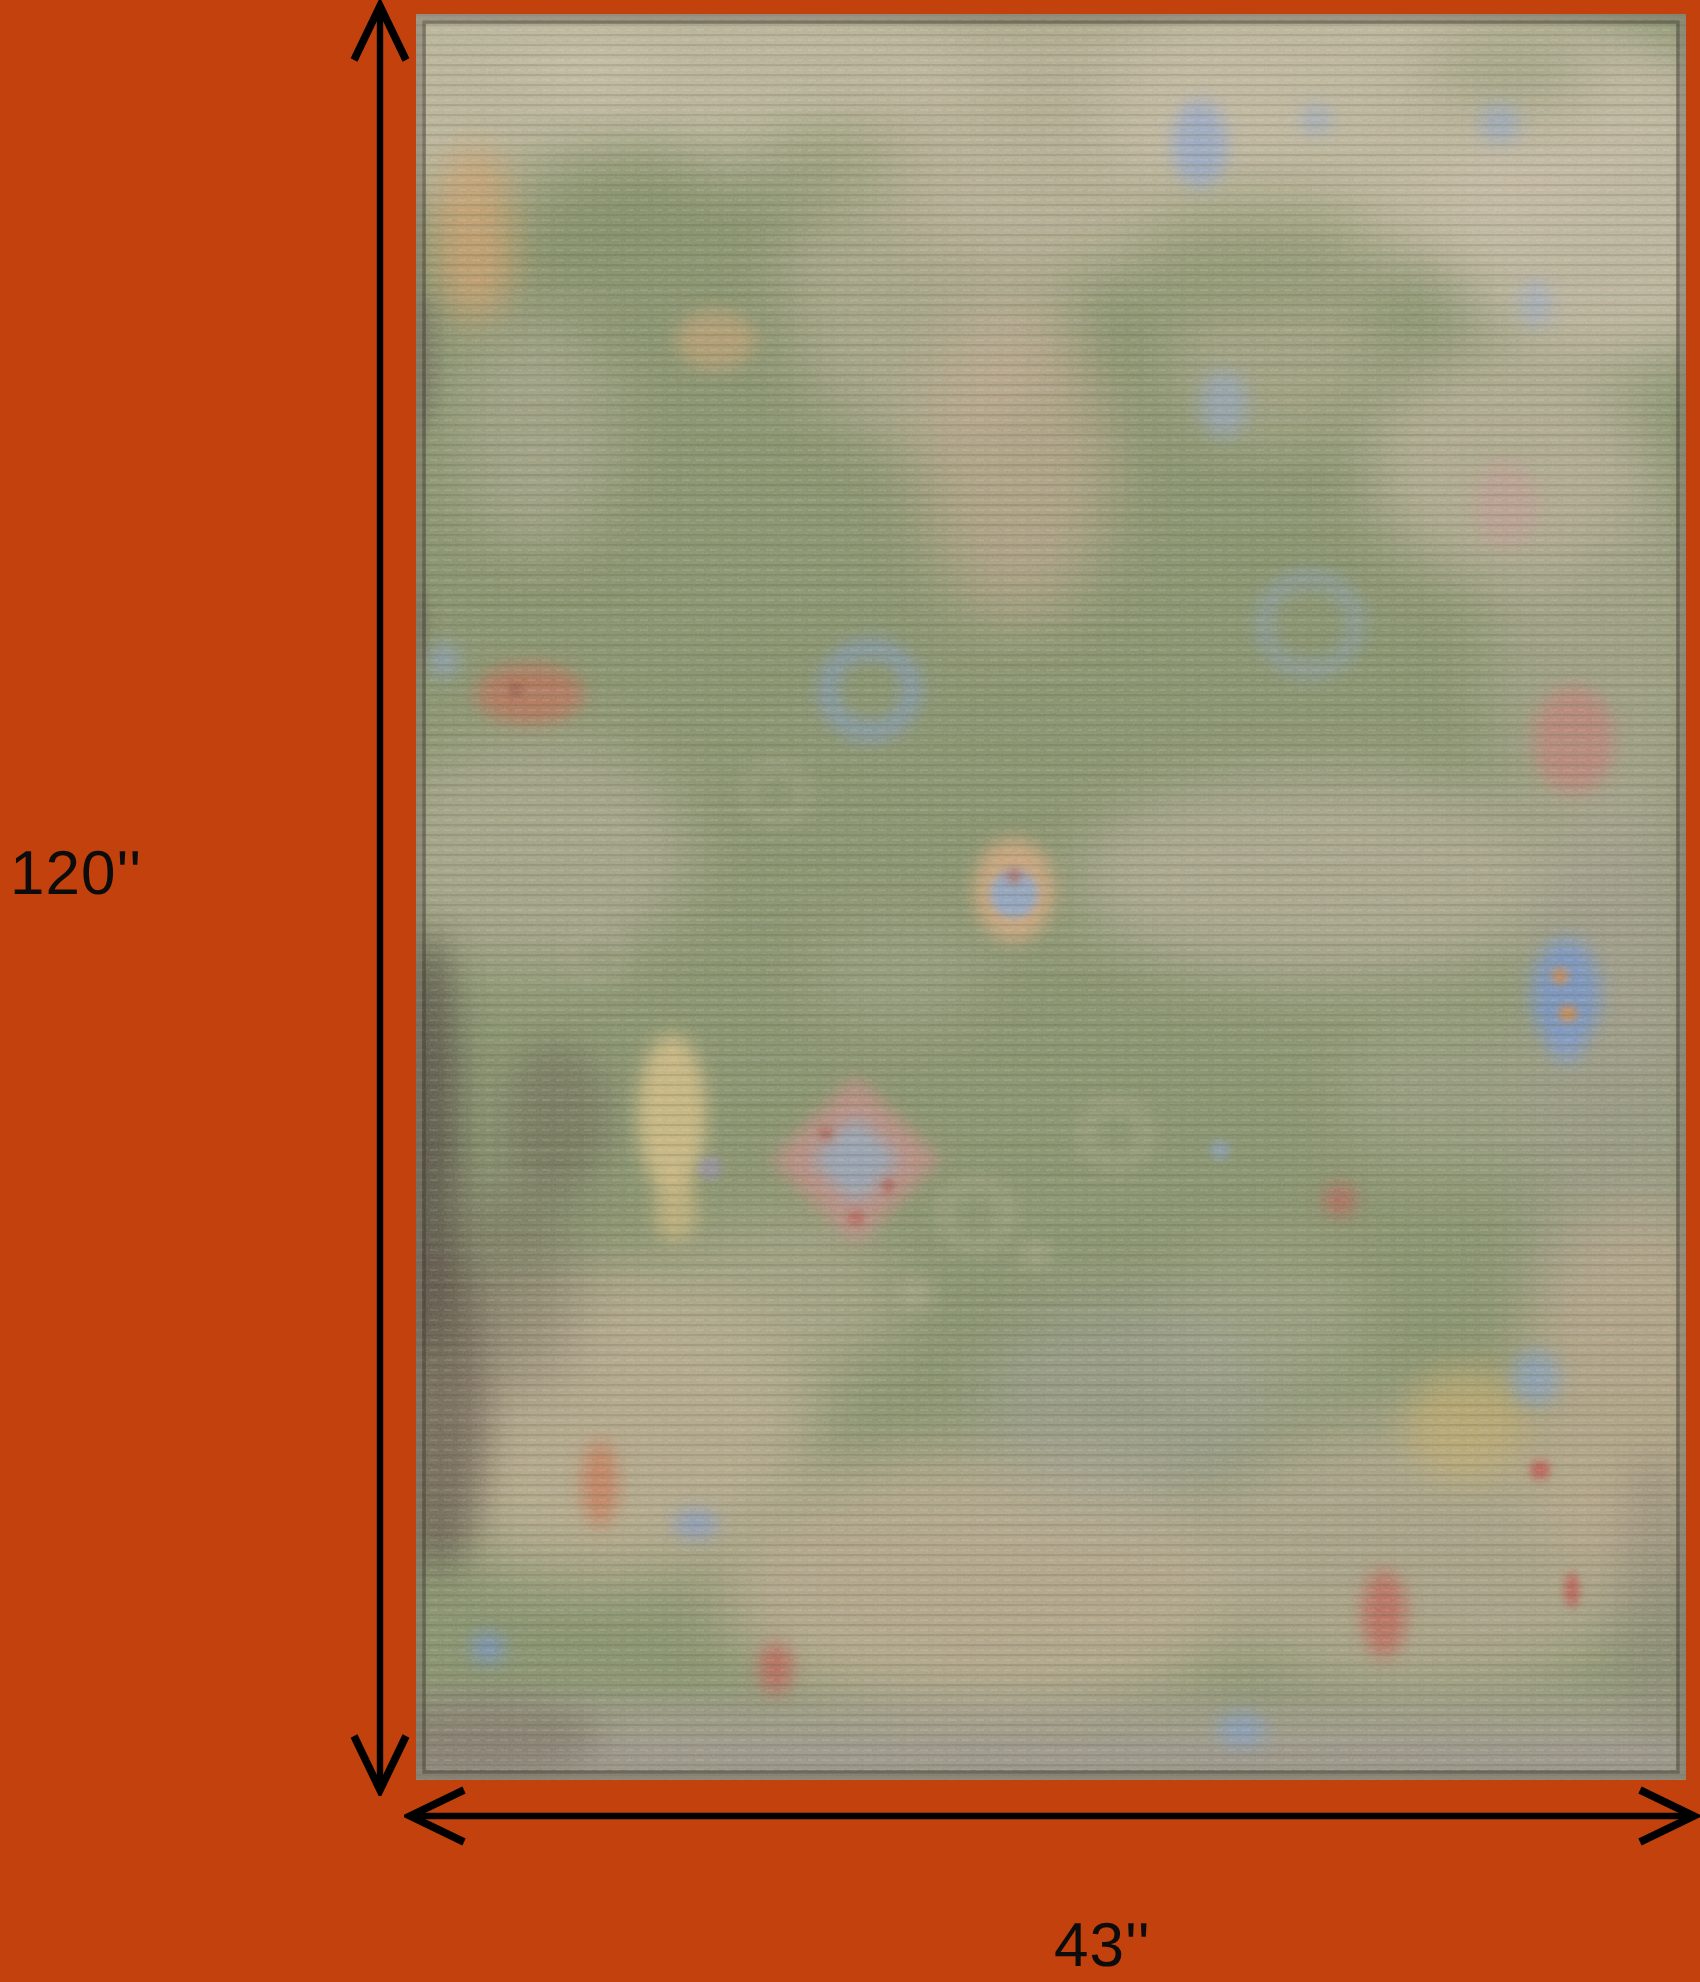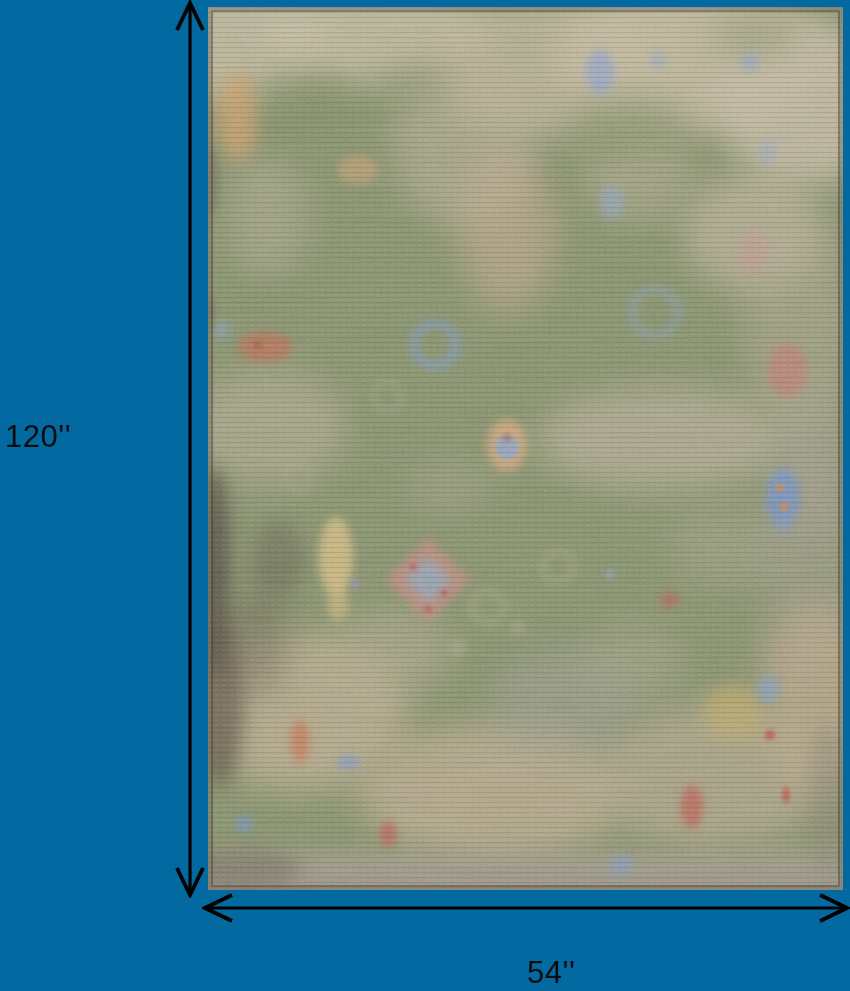--- a/index.html
+++ b/index.html
@@ -1,17 +1,17 @@
 <!DOCTYPE html>
 <html><head>
 <meta charset="utf-8">
 <style>
   html,body{margin:0;padding:0;background:#ffffff;}
   .stage{
-    position:relative;width:850px;height:991px;background:#0369a1;overflow:hidden;
+    position:relative;width:850px;height:991px;background:#c2410c;overflow:hidden;
     font-family:"Liberation Sans", sans-serif;
     text-align:center;
   }
   .rug-wrap{position:absolute;left:208px;top:7px;width:635px;height:883px;}
   .rug-wrap svg{display:block;}
   .dim-v{position:absolute;left:175px;top:0px;}
   .dim-h{position:absolute;left:202px;top:893px;}
   .dim-label{
     position:absolute;color:#0c0c0c;font-size:31px;font-weight:400;
     letter-spacing:0.5px;white-space:nowrap;
@@ -176,15 +176,15 @@
     <polyline points="2,868 15,895 28,868" stroke="#000000" stroke-width="3.8" fill="none"></polyline>
   </svg>
 
   <svg class="dim-h" width="648" height="30" viewBox="0 0 648 30">
     <line x1="6" y1="15" x2="642" y2="15" stroke="#000000" stroke-width="3.2"></line>
     <polyline points="30,2 3,15 30,28" stroke="#000000" stroke-width="3.8" fill="none"></polyline>
     <polyline points="618,2 645,15 618,28" stroke="#000000" stroke-width="3.8" fill="none"></polyline>
   </svg>
 
   <div class="dim-label height">120''</div>
-  <div class="dim-label width">54''</div>
+  <div class="dim-label width">43''</div>
 
 </div>
 
 </body></html>

